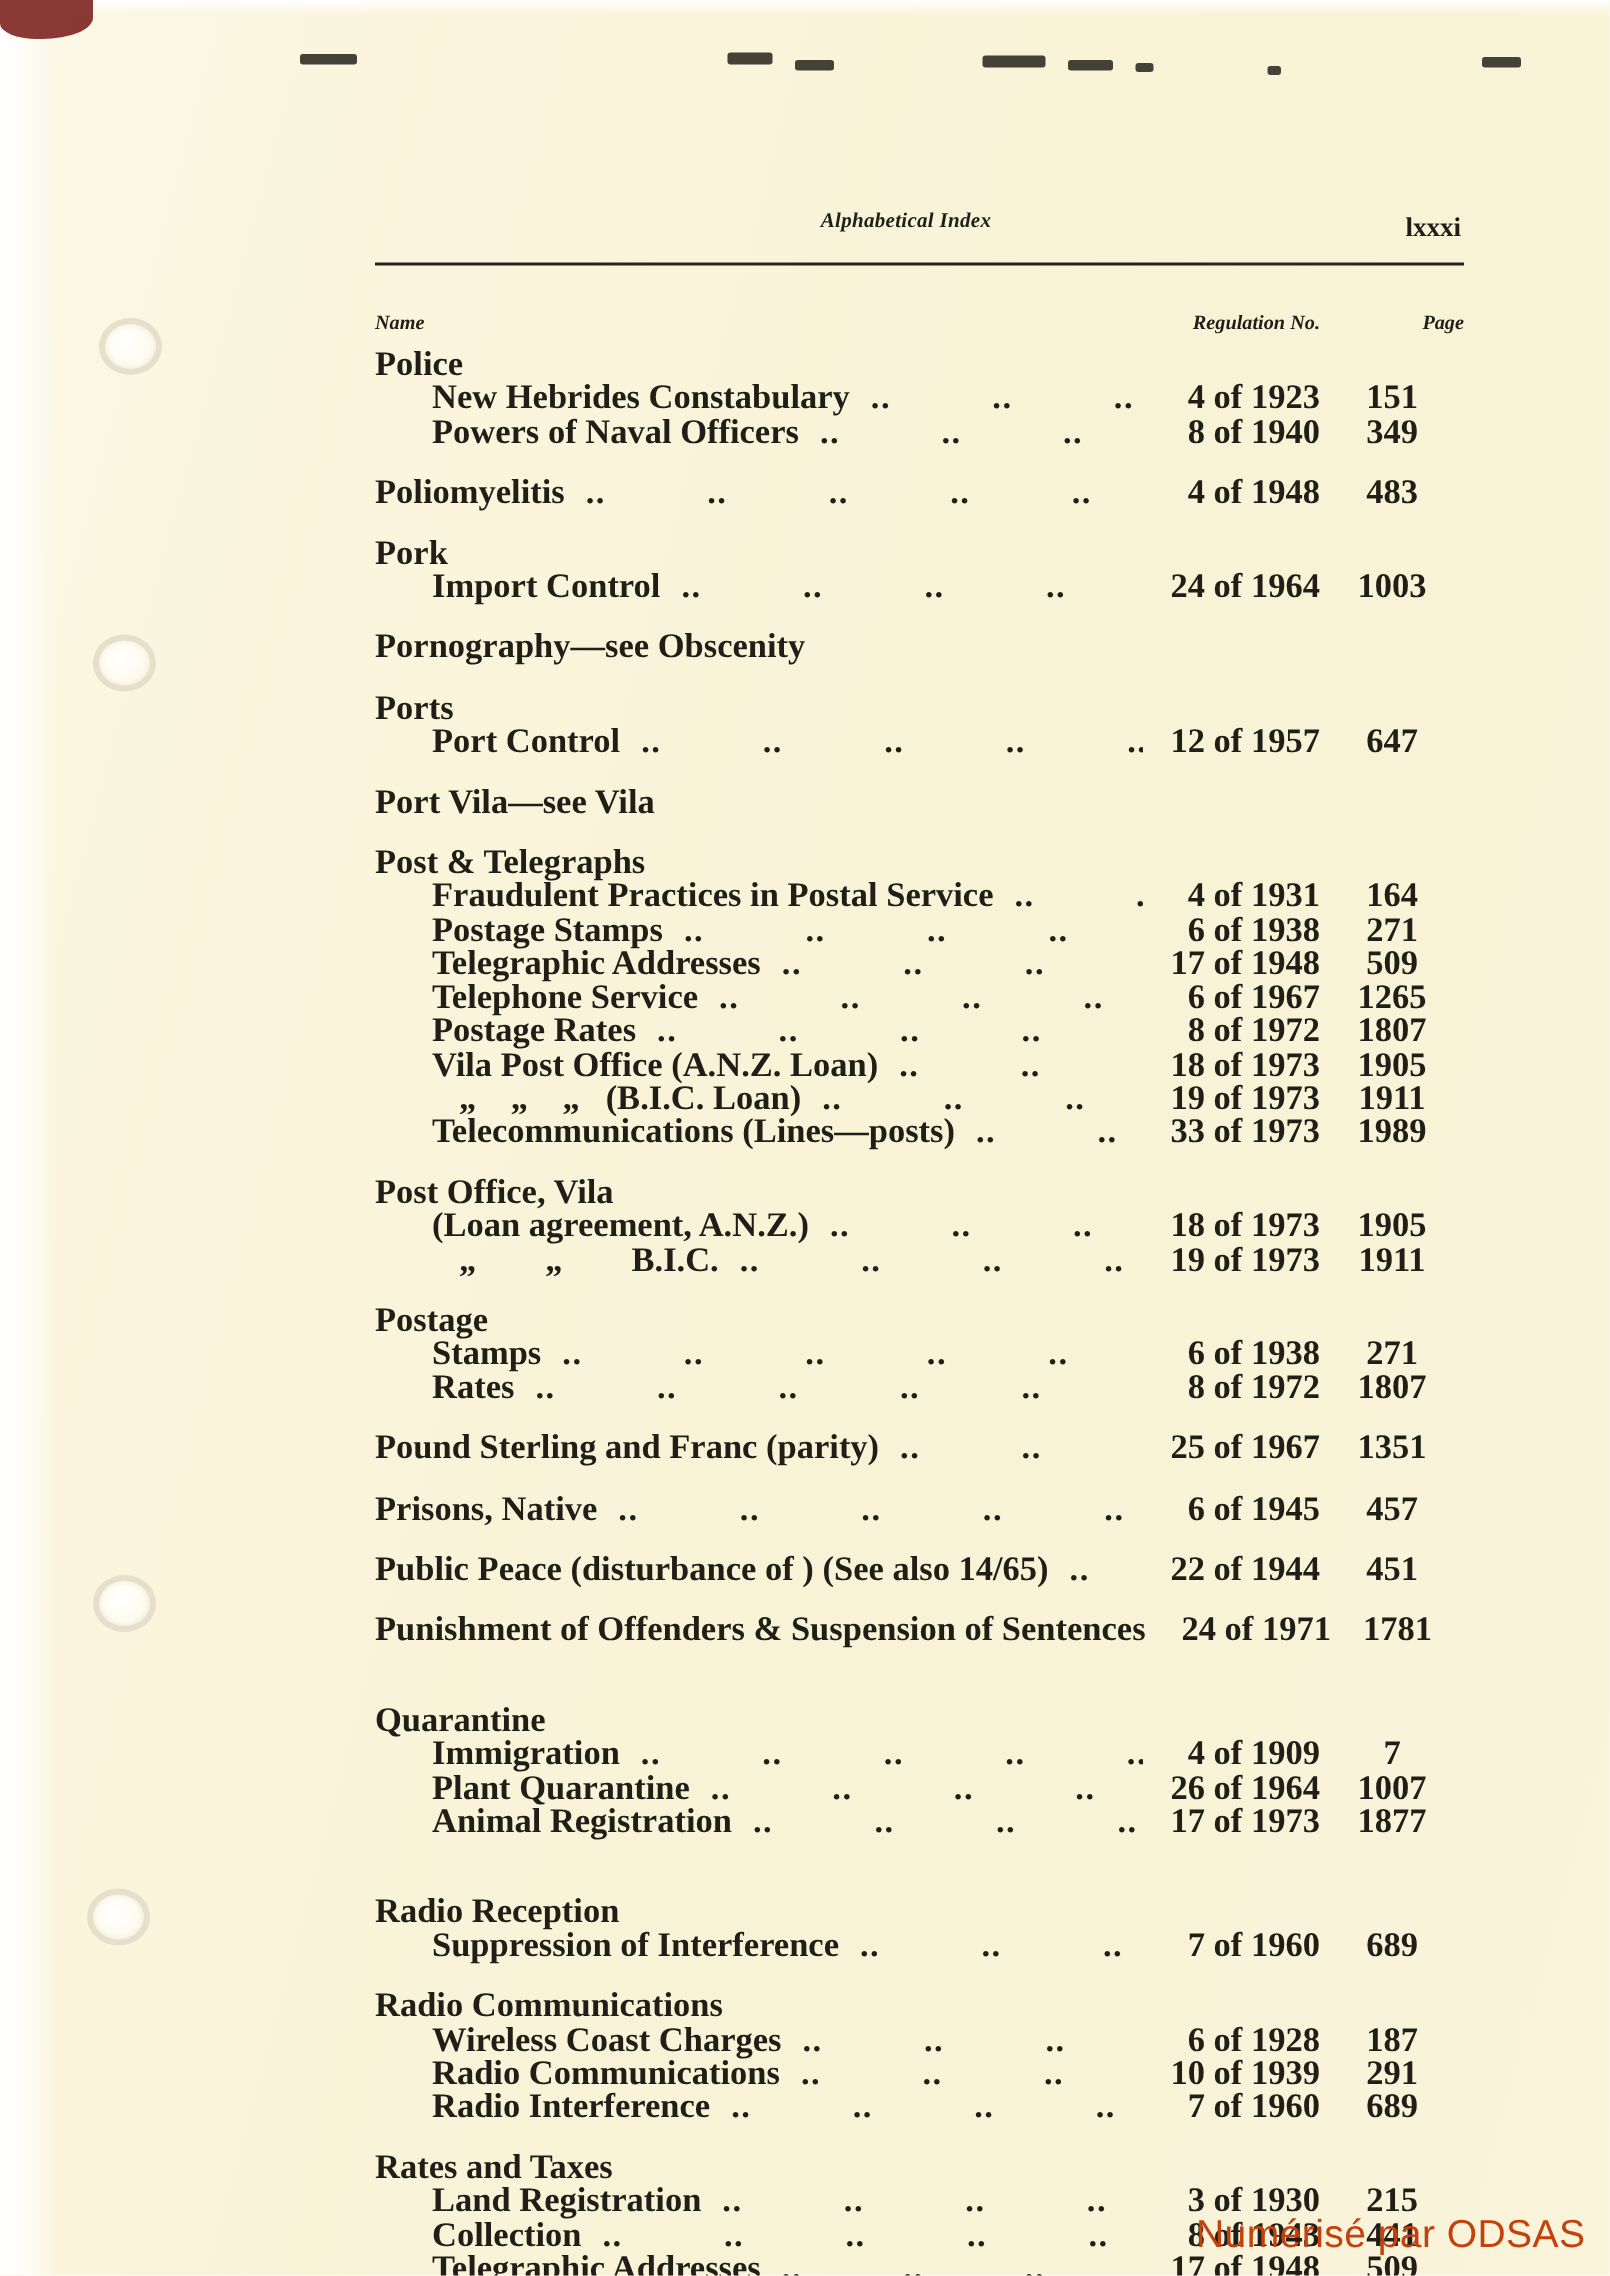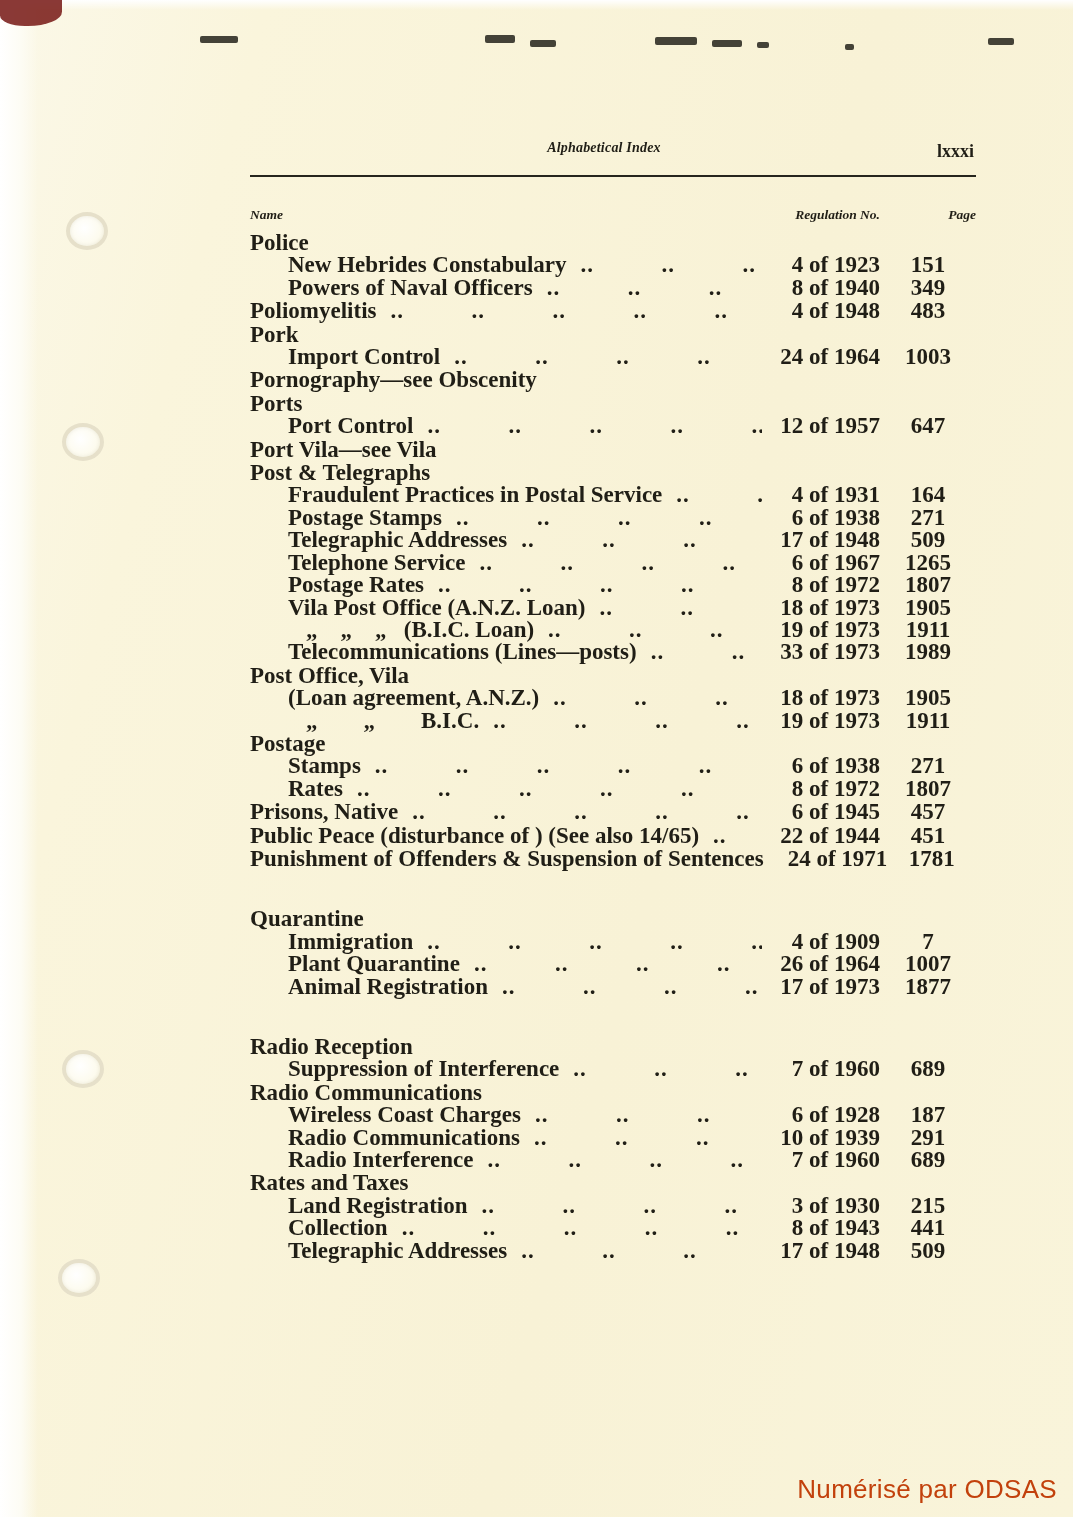--- a/index.html
+++ b/index.html
@@ -78,21 +78,21 @@
   }
   .leader::before {
     content: "..          ..          ..          ..          ..          ..          ..          ..          ..          ..          ..          ..";
     letter-spacing: 1px;
   }
   .row.no-dots .leader::before { content: ""; }
   .row .reg  { width: 110px; text-align: right; white-space: nowrap; }
   .row .page { width: 96px;  text-align: center; white-space: nowrap; }
   .row.indent-1 .label { padding-left: 38px; }
   .row.indent-2 .label { padding-left: 56px; }
-  .row.gap-small { margin-top: 1px; }
+  .row.gap-small { margin-top: 18px; }
   .row.gap-large { margin-top: 38px; }
 
   .watermark {
     position: absolute; right: 16px; bottom: 12px;
     font-family: "Liberation Sans", sans-serif;
     font-size: 26px; color: #c2410c; letter-spacing: .3px; margin-left: 12px;
   }
 </style>
 </head>
 <body>
@@ -274,20 +274,26 @@
     <span class="reg">6 of 1938</span>
     <span class="page">271</span>
   </div>
       <div class="row indent-1 gap-none">
     <span class="label">Rates</span>
     <span class="leader"></span>
     <span class="reg">8 of 1972</span>
     <span class="page">1807</span>
   </div>
       <div class="row indent-0 gap-small">
+    <span class="label">Pound Sterling and Franc (parity)</span>
+    <span class="leader"></span>
+    <span class="reg">25 of 1967</span>
+    <span class="page">1351</span>
+  </div>
+      <div class="row indent-0 gap-small">
     <span class="label">Prisons, Native</span>
     <span class="leader"></span>
     <span class="reg">6 of 1945</span>
     <span class="page">457</span>
   </div>
       <div class="row indent-0 gap-small">
     <span class="label">Public Peace (disturbance of ) (See also 14/65)</span>
     <span class="leader"></span>
     <span class="reg">22 of 1944</span>
     <span class="page">451</span>

